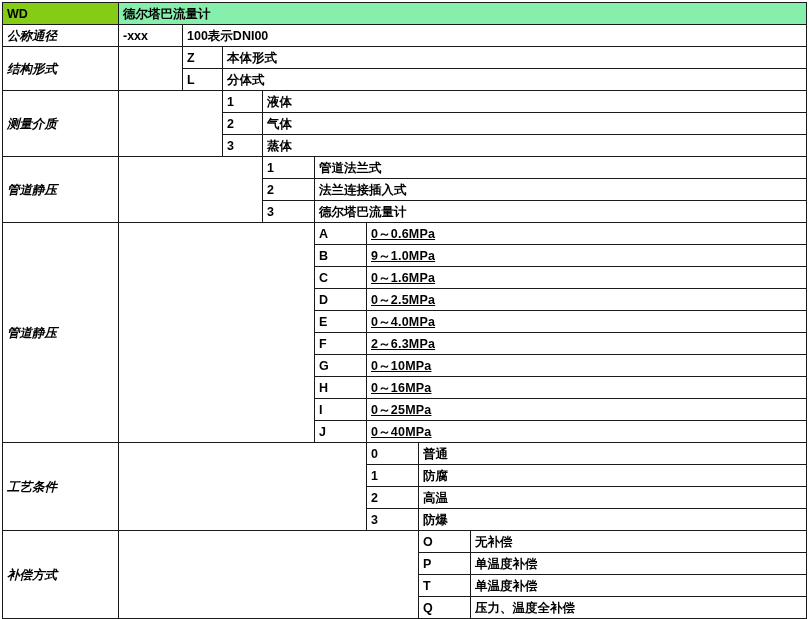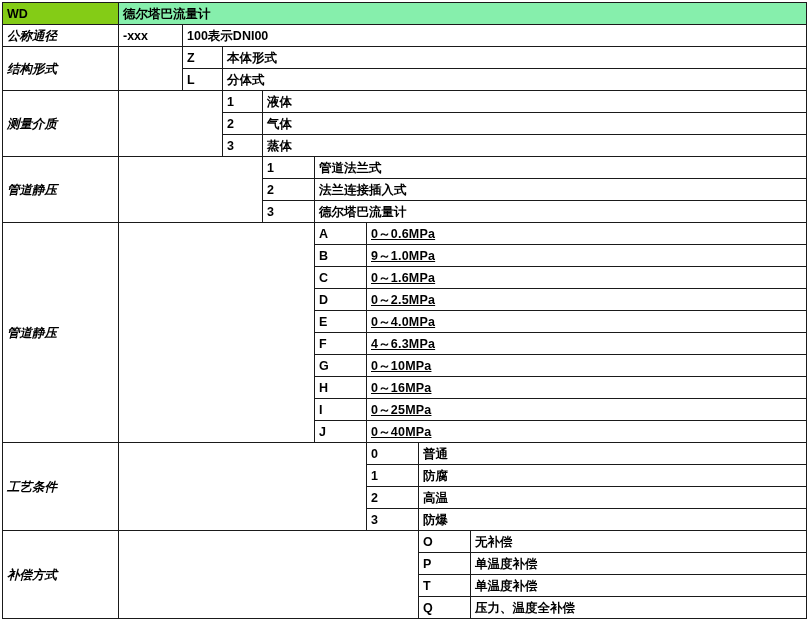--- a/index.html
+++ b/index.html
@@ -143,21 +143,21 @@
     <tr>
       <td class="code">D</td>
       <td class="mpa" colspan="5">0～2.5MPa</td>
     </tr>
     <tr>
       <td class="code">E</td>
       <td class="mpa" colspan="5">0～4.0MPa</td>
     </tr>
     <tr>
       <td class="code">F</td>
-      <td class="mpa" colspan="5">4～6.3MPa</td>
+      <td class="mpa" colspan="5">2～6.3MPa</td>
     </tr>
     <tr>
       <td class="code">G</td>
       <td class="mpa" colspan="5">0～10MPa</td>
     </tr>
     <tr>
       <td class="code">H</td>
       <td class="mpa" colspan="5">0～16MPa</td>
     </tr>
     <tr>

